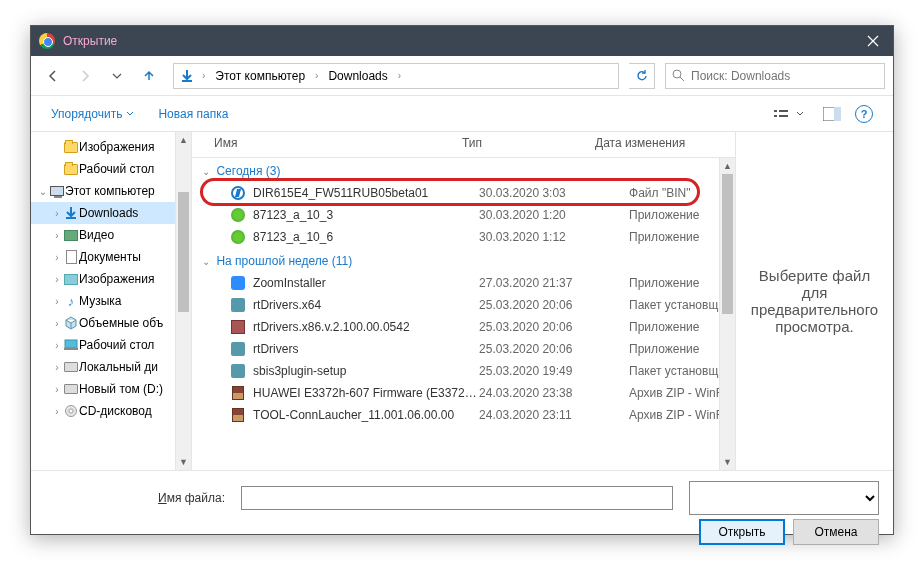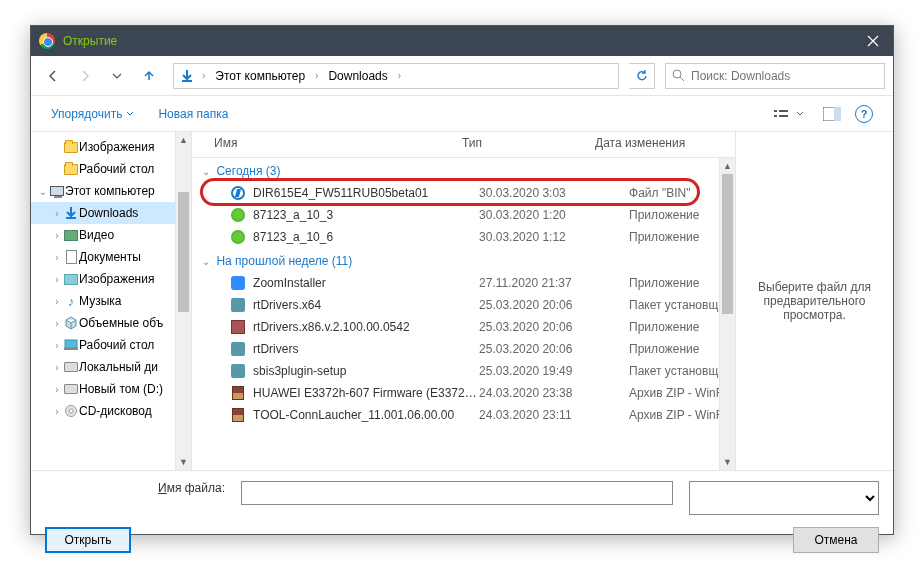--- a/index.html
+++ b/index.html
@@ -1,20 +1,20 @@
 <!DOCTYPE html>
 <html><head>
 <meta charset="utf-8">
 <style>
 * { box-sizing: border-box; margin: 0; padding: 0; font-family: "Segoe UI", Tahoma, sans-serif; }
 body { background: #fff; width: 924px; height: 573px; overflow: hidden; }
 
 .dialog { position: absolute; left: 30px; top: 25px; width: 864px; height: 510px; background: #fff; box-shadow: 0 4px 20px rgba(0,0,0,0.3); border: 1px solid #555; }
 
-.titlebar { height: 30px; background: #3c4652; color: #84cc16; display: flex; align-items: center; padding: 0 8px; }
+.titlebar { height: 30px; background: #3c4652; color: #f9a8d4; display: flex; align-items: center; padding: 0 8px; }
 .titlebar .chrome-icon { width: 16px; height: 16px; border-radius: 50%; background: conic-gradient(#db4437 0 120deg, #0f9d58 120deg 240deg, #ffcd40 240deg 360deg); position: relative; margin-right: 8px; }
 .titlebar .chrome-icon::after { content:""; position:absolute; left:4px; top:4px; width:8px; height:8px; border-radius:50%; background:#4285f4; border:1.5px solid #fff; }
 .titlebar .title { font-size: 12px; flex: 1; }
 .titlebar .close { width: 40px; height: 30px; display:flex; align-items:center; justify-content:center; color:#fff; margin-right:-8px; }
 
 .navrow { height: 40px; border-bottom: 1px solid #e5e5e5; display:flex; align-items:center; padding: 0 8px; gap:4px; }
 .navbtn { width: 28px; height: 28px; display:flex; align-items:center; justify-content:center; color:#666; }
 .navbtn.disabled { color: #ccc; }
 .navbtn.up { color:#1979ca; }
 .breadcrumb { flex:1; height: 26px; border:1px solid #ccc; display:flex; align-items:center; padding:0 4px; font-size:12px; gap:2px; margin: 0 6px; }
@@ -56,28 +56,28 @@
 .row { display:flex; align-items:center; height:22px; font-size:12px; padding-left:37px; color:#333; }
 .row .ico { width:18px; height:18px; margin-right:6px; display:flex; align-items:center; justify-content:center; }
 .row .name { width: 226px; white-space:nowrap; overflow:hidden; text-overflow:ellipsis; }
 .row .date { width: 150px; color:#666; }
 .row .type { flex:1; color:#666; white-space:nowrap; overflow:hidden; text-overflow:ellipsis; }
 .highlight { position:absolute; left:8px; top:46px; width: 500px; height:28px; border:3px solid #d62222; border-radius:14px; pointer-events:none; }
 .filelist .scrollbar { position:absolute; right:0; top:26px; bottom:0; width:16px; background:#f0f0f0; border-left:1px solid #e5e5e5; }
 .filelist .scrollbar .thumb { position:absolute; left:2px; right:2px; top:16px; height:140px; background:#c0c0c0; }
 .filelist .scrollbar .arr { position:absolute; left:0; right:0; height:16px; display:flex; align-items:center; justify-content:center; color:#666; font-size:9px; }
 
-.preview { width: 158px; border-left:1px solid #e5e5e5; display:flex; align-items:center; justify-content:center; text-align:center; font-size:12px; color:#555; padding:10px; }
+.preview { width: 158px; border-left:1px solid #e5e5e5; display:flex; align-items:center; justify-content:center; text-align:center; font-size:15px; color:#555; padding:10px; }
 
 .footer { border-top:1px solid #e5e5e5; padding:10px 14px 12px 14px; }
-.fnrow { display:flex; align-items:flex-start; gap:16px; font-size:12px; }
+.fnrow { display:flex; align-items:center; gap:16px; font-size:12px; }
 .fnrow .lbl { width:180px; text-align:right; color:#333; text-decoration: underline dotted transparent; }
 .fnrow input { flex:1; height:24px; border:1px solid #888; padding:0 6px; font-size:12px; }
 .fnrow select { width:190px; height:24px; border:1px solid #888; font-size:12px; padding:16px 4px; background:#fff; }
-.btnrow { display:flex; justify-content:space-between; gap:8px; margin-top:12px; }
+.btnrow { display:flex; justify-content:flex-end; gap:8px; margin-top:4px; }
 .btnrow button { width:86px; height:26px; font-size:12px; background:#e1e1e1; border:1px solid #adadad; }
 .btnrow button.primary { border:2px solid #0078d7; background:#e5f1fb; }
 
 
 .folder-ico { width:14px; height:11px; background:#ffd86b; border:1px solid #d4a017; border-radius:1px; position:relative; }
 .folder-ico::before { content:""; position:absolute; left:0; top:-3px; width:6px; height:3px; background:#ffd86b; border:1px solid #d4a017; border-bottom:none; border-radius:1px 1px 0 0; }
 .pc-ico { width:14px; height:10px; border:1px solid #555; background:#cde; position:relative; }
 .pc-ico::after { content:""; position:absolute; left:3px; bottom:-3px; width:8px; height:2px; background:#888; }
 .disk-ico { width:14px; height:10px; background:#ddd; border:1px solid #888; border-radius:1px; }
 .film-ico { width:14px; height:11px; background:#6a7; border:1px solid #486; }
@@ -332,21 +332,21 @@
           </div>
           <div class="group">
             <span class="chev">⌄</span>
             <span>На прошлой неделе (11)</span>
           </div>
           <div class="row">
             <span class="ico">
               <div class="zoom-ico"></div>
             </span>
             <span class="name">ZoomInstaller</span>
-            <span class="date">27.11.2020 21:37</span>
+            <span class="date">27.03.2020 21:37</span>
             <span class="type">Приложение</span>
           </div>
           <div class="row">
             <span class="ico">
               <div class="gear-ico"></div>
             </span>
             <span class="name">rtDrivers.x64</span>
             <span class="date">25.03.2020 20:06</span>
             <span class="type">Пакет установщи...</span>
           </div>

